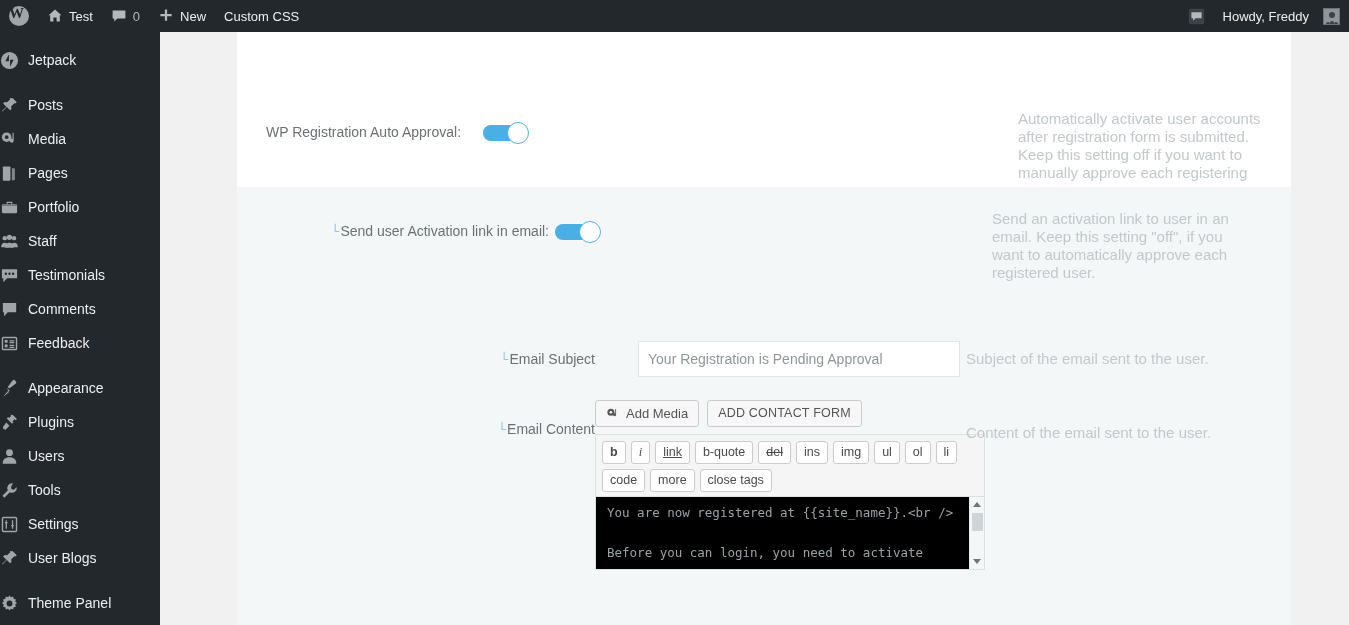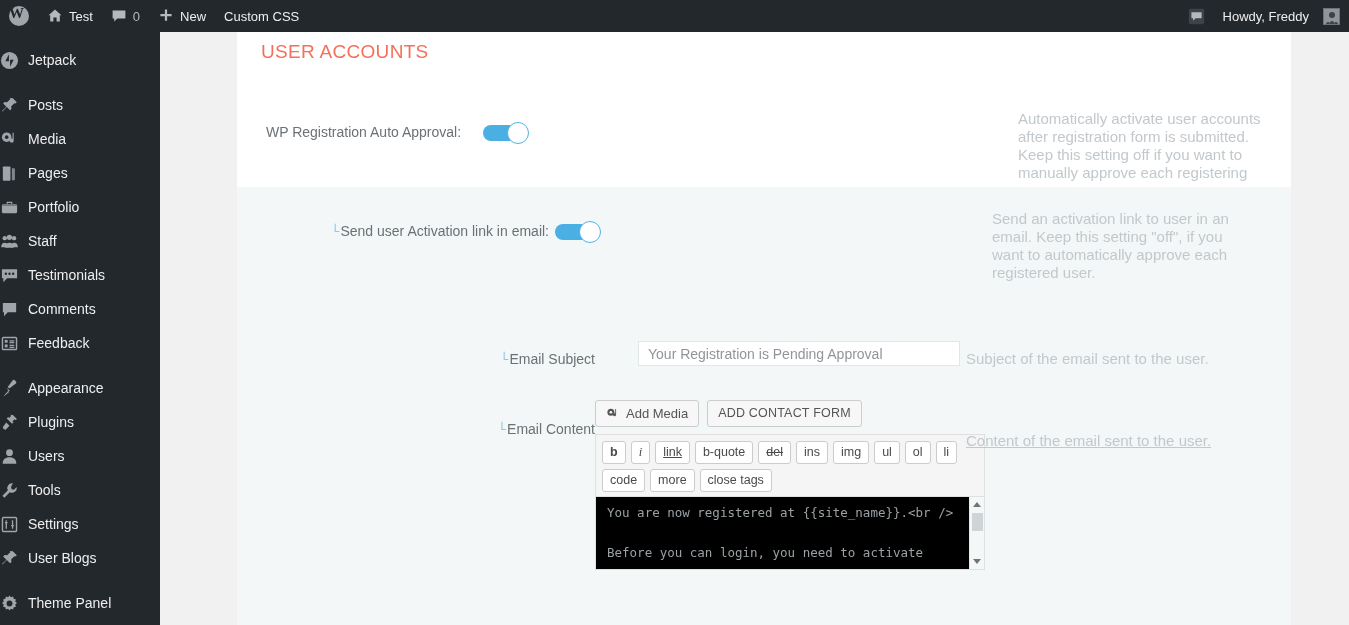--- a/index.html
+++ b/index.html
@@ -142,21 +142,21 @@
   .toggle .knob {
     position: absolute; right: 0; top: 0;
     width: 22px; height: 22px;
     border-radius: 50%;
     background: #ffffff;
     border: 1px solid #51b4e8;
   }
 
   
   .text-input {
-    width: 322px; height: 25px;
+    width: 322px; height: 36px;
     border: 1px solid #dfe7ea;
     background: #ffffff;
     padding: 0 9px;
     font-family: "Liberation Sans", sans-serif;
     font-size: 14px;
     color: #8f969a;
     outline: none;
   }
   .text-input::placeholder { color: #8f969a; }
 
@@ -467,21 +467,20 @@
       </svg>
     </span>
     <span class="mi-label">Theme Panel</span>
   </a>
 </div>
 
 <div id="wpcontent">
   <div id="panel">
 
     <div class="section white" style="height:155px;">
-      <h1 class="page-title">USER ACCOUNTS</h1>
 
       <div class="row" style="position:absolute; left:0; top:90px; width:100%;">
         <div class="row-label" style="width:195px;">WP Registration Auto Approval:</div>
         <div class="row-control" style="margin-left:51px;">
           <div class="toggle">
             <span class="track"></span>
             <span class="knob"></span>
           </div>
         </div>
         <div class="row-desc" style="left:781px; top:-12px; width:260px;">Automatically activate user accounts after registration form is submitted. Keep this setting off if you want to manually approve each registering user.</div>
@@ -554,18 +553,18 @@
 
 Before you can login, you need to activate</div>
             <div class="ed-scrollbar">
               <span class="ed-arrow up"></span>
               <span class="ed-thumb"></span>
               <span class="ed-arrow down"></span>
             </div>
           </div>
         </div>
 
-        <div class="row-desc" style="left:729px; top:13px; width:280px;text-decoration:underline;">Content of the email sent to the user.</div>
+        <div class="row-desc" style="left:729px; top:5px; width:280px;">Content of the email sent to the user.</div>
       </div>
 
     </div>
   </div>
 </div>
 
 </body></html>

